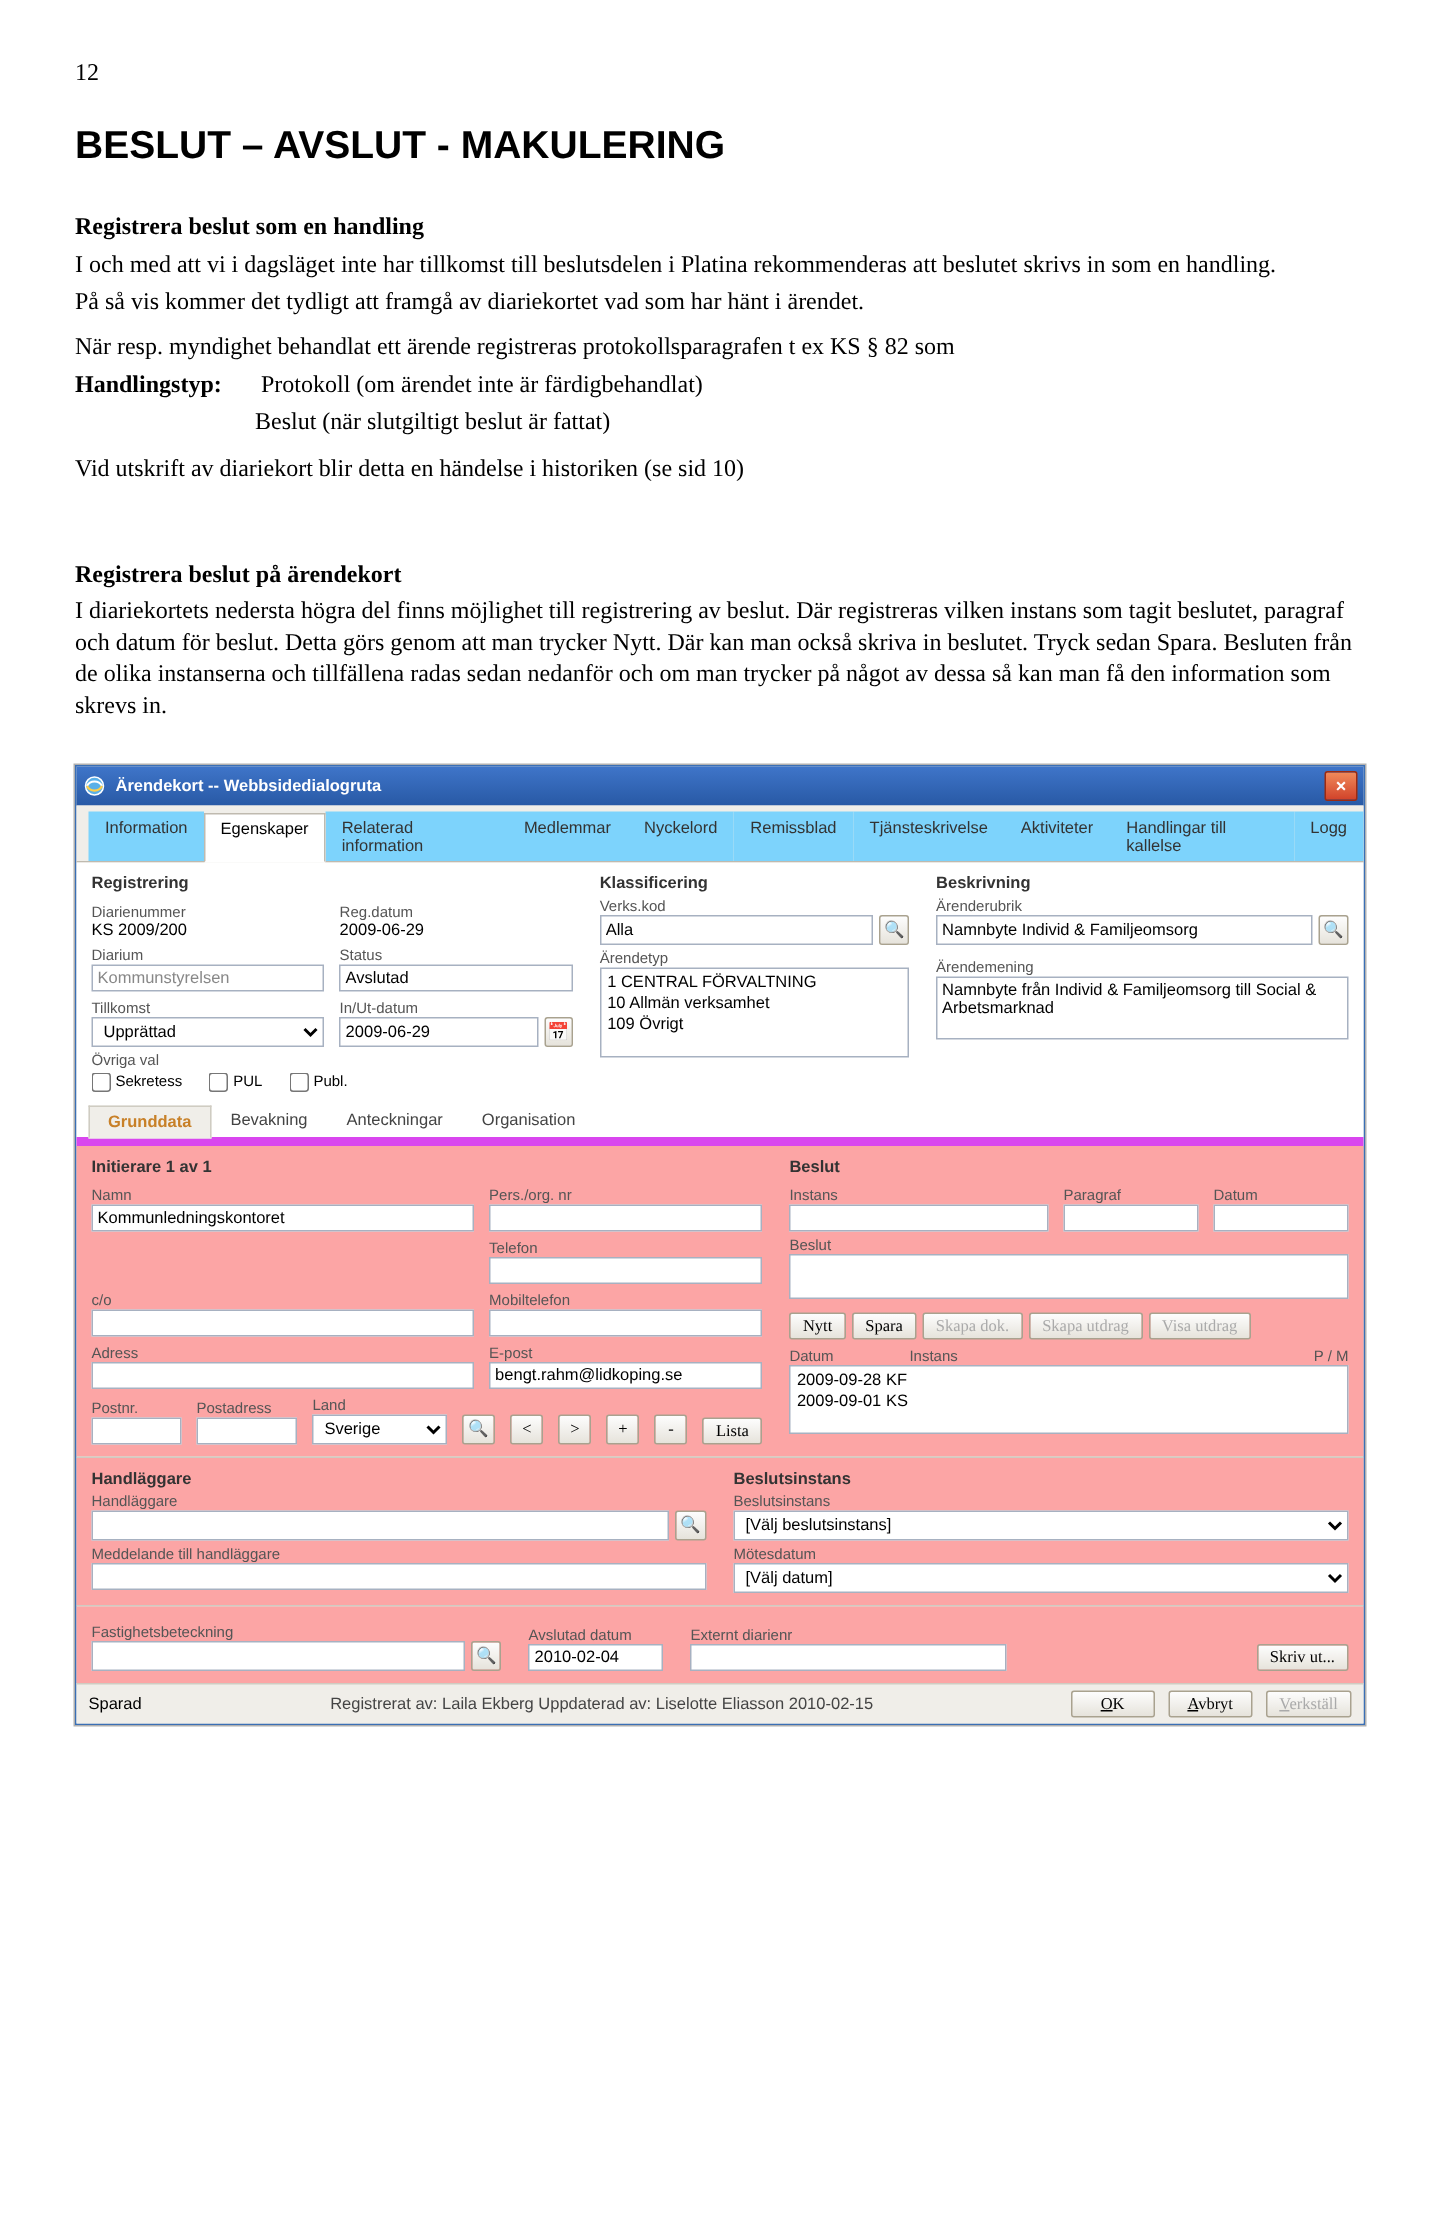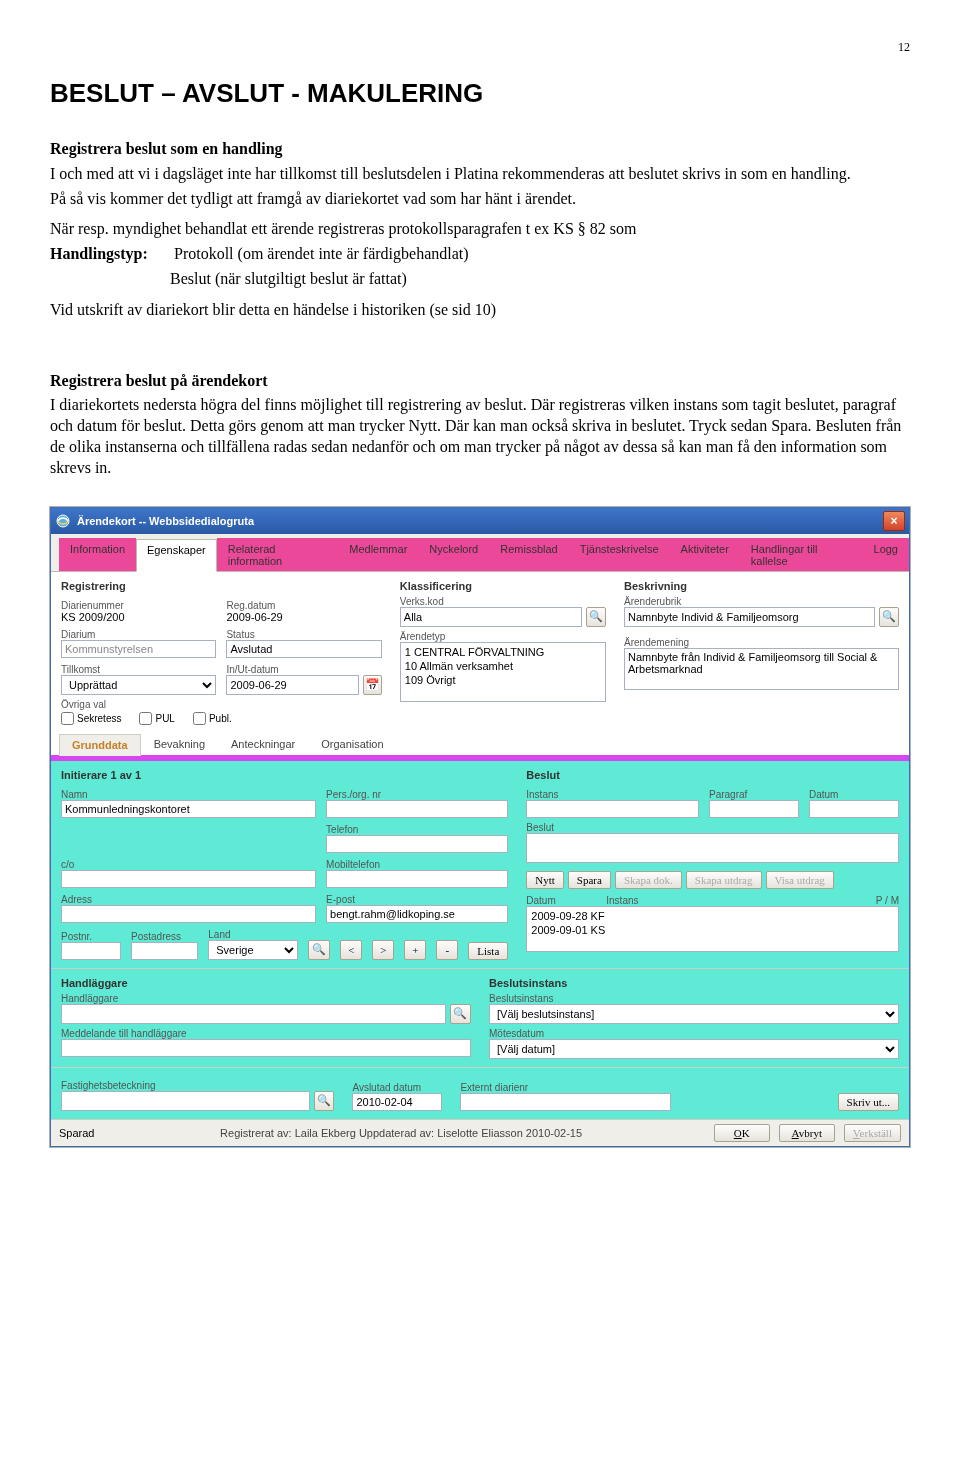--- a/index.html
+++ b/index.html
@@ -5,21 +5,21 @@
   body {
     font-family: "Times New Roman", Times, serif;
     font-size: 16px;
     margin: 0;
     padding: 40px 50px;
     width: 960px;
     box-sizing: border-box;
     background: #fff;
     color: #000;
   }
-  .page-num { text-align: right; font-size: 12px; }
+  .page-num { text-align: left; font-size: 16px; }
   h1 { font-family: Arial, Helvetica, sans-serif; font-weight: bold; font-size: 26px; margin: 23px 0 30px 0; }
   .subhead { font-weight: bold; margin-top: 20px; }
   p { margin: 0 0 4px 0; line-height: 1.3; }
   .indent { margin-left: 120px; }
   .lab-row-key { display:inline-block; width:120px; font-weight:bold; }
 
   
   .dialog {
     font-family: Tahoma, Arial, sans-serif;
     font-size: 11px;
@@ -37,34 +37,34 @@
   .ie-icon { width:16px; height:16px; display:inline-block; }
   .ie-icon svg { width:16px; height:16px; }
   .close-btn {
     width:20px; height:18px; background: linear-gradient(#f08a5a,#d1432a);
     border:1px solid #9c2a10; color:#fff; display:flex;align-items:center;justify-content:center;
     font-weight:bold; font-size:12px; border-radius:2px; cursor:pointer;
   }
   .tabstrip { display:flex; background:#f0eee9; border-bottom:1px solid #bfbaaf; padding-left:8px; }
   .tab {
     padding:4px 10px; font-size:11px; color:#333; cursor:pointer;
-    border:1px solid transparent; border-bottom:none; background:#ec4899; margin-top:4px;
+    border:1px solid transparent; border-bottom:none; background:#7dd3fc; margin-top:4px;
   }
   .tab.active {
     background:#fff; border:1px solid #bfbaaf; border-bottom:1px solid #fff;
     position:relative; top:1px; color:#000;
   }
   .subtabstrip { display:flex; background:#fff; border-bottom:6px solid #d946ef; padding-left:8px; }
   .subtab {
     padding:4px 12px; font-size:11px; color:#444; cursor:pointer;
     border:1px solid transparent; border-bottom:none;
   }
   .subtab.active { background:#f0eee9; border:1px solid #cfccc2; border-bottom:1px solid #f0eee9; color:#c88028; font-weight:bold; position:relative; top:1px;}
   .panel-white { background:#fff; padding:8px 10px; }
-  .panel-grey { background:#5eead4; padding:8px 10px; }
+  .panel-grey { background:#fca5a5; padding:8px 10px; }
   .section-title { font-weight:bold; font-size:11px; color:#333; margin-bottom:4px; }
   .cols { display:flex; gap:18px; }
   .col { flex:1; }
   .field-label { font-size:10px; color:#555; margin-top:4px; }
   .field-row { display:flex; gap:10px; margin-top:2px; }
   input[type=text], select, textarea {
     font-family:Tahoma,Arial,sans-serif; font-size:11px; padding:2px 3px;
     border:1px solid #a7b1c1; background:#fff; box-sizing:border-box; width:100%;
   }
   select { height:20px; }

